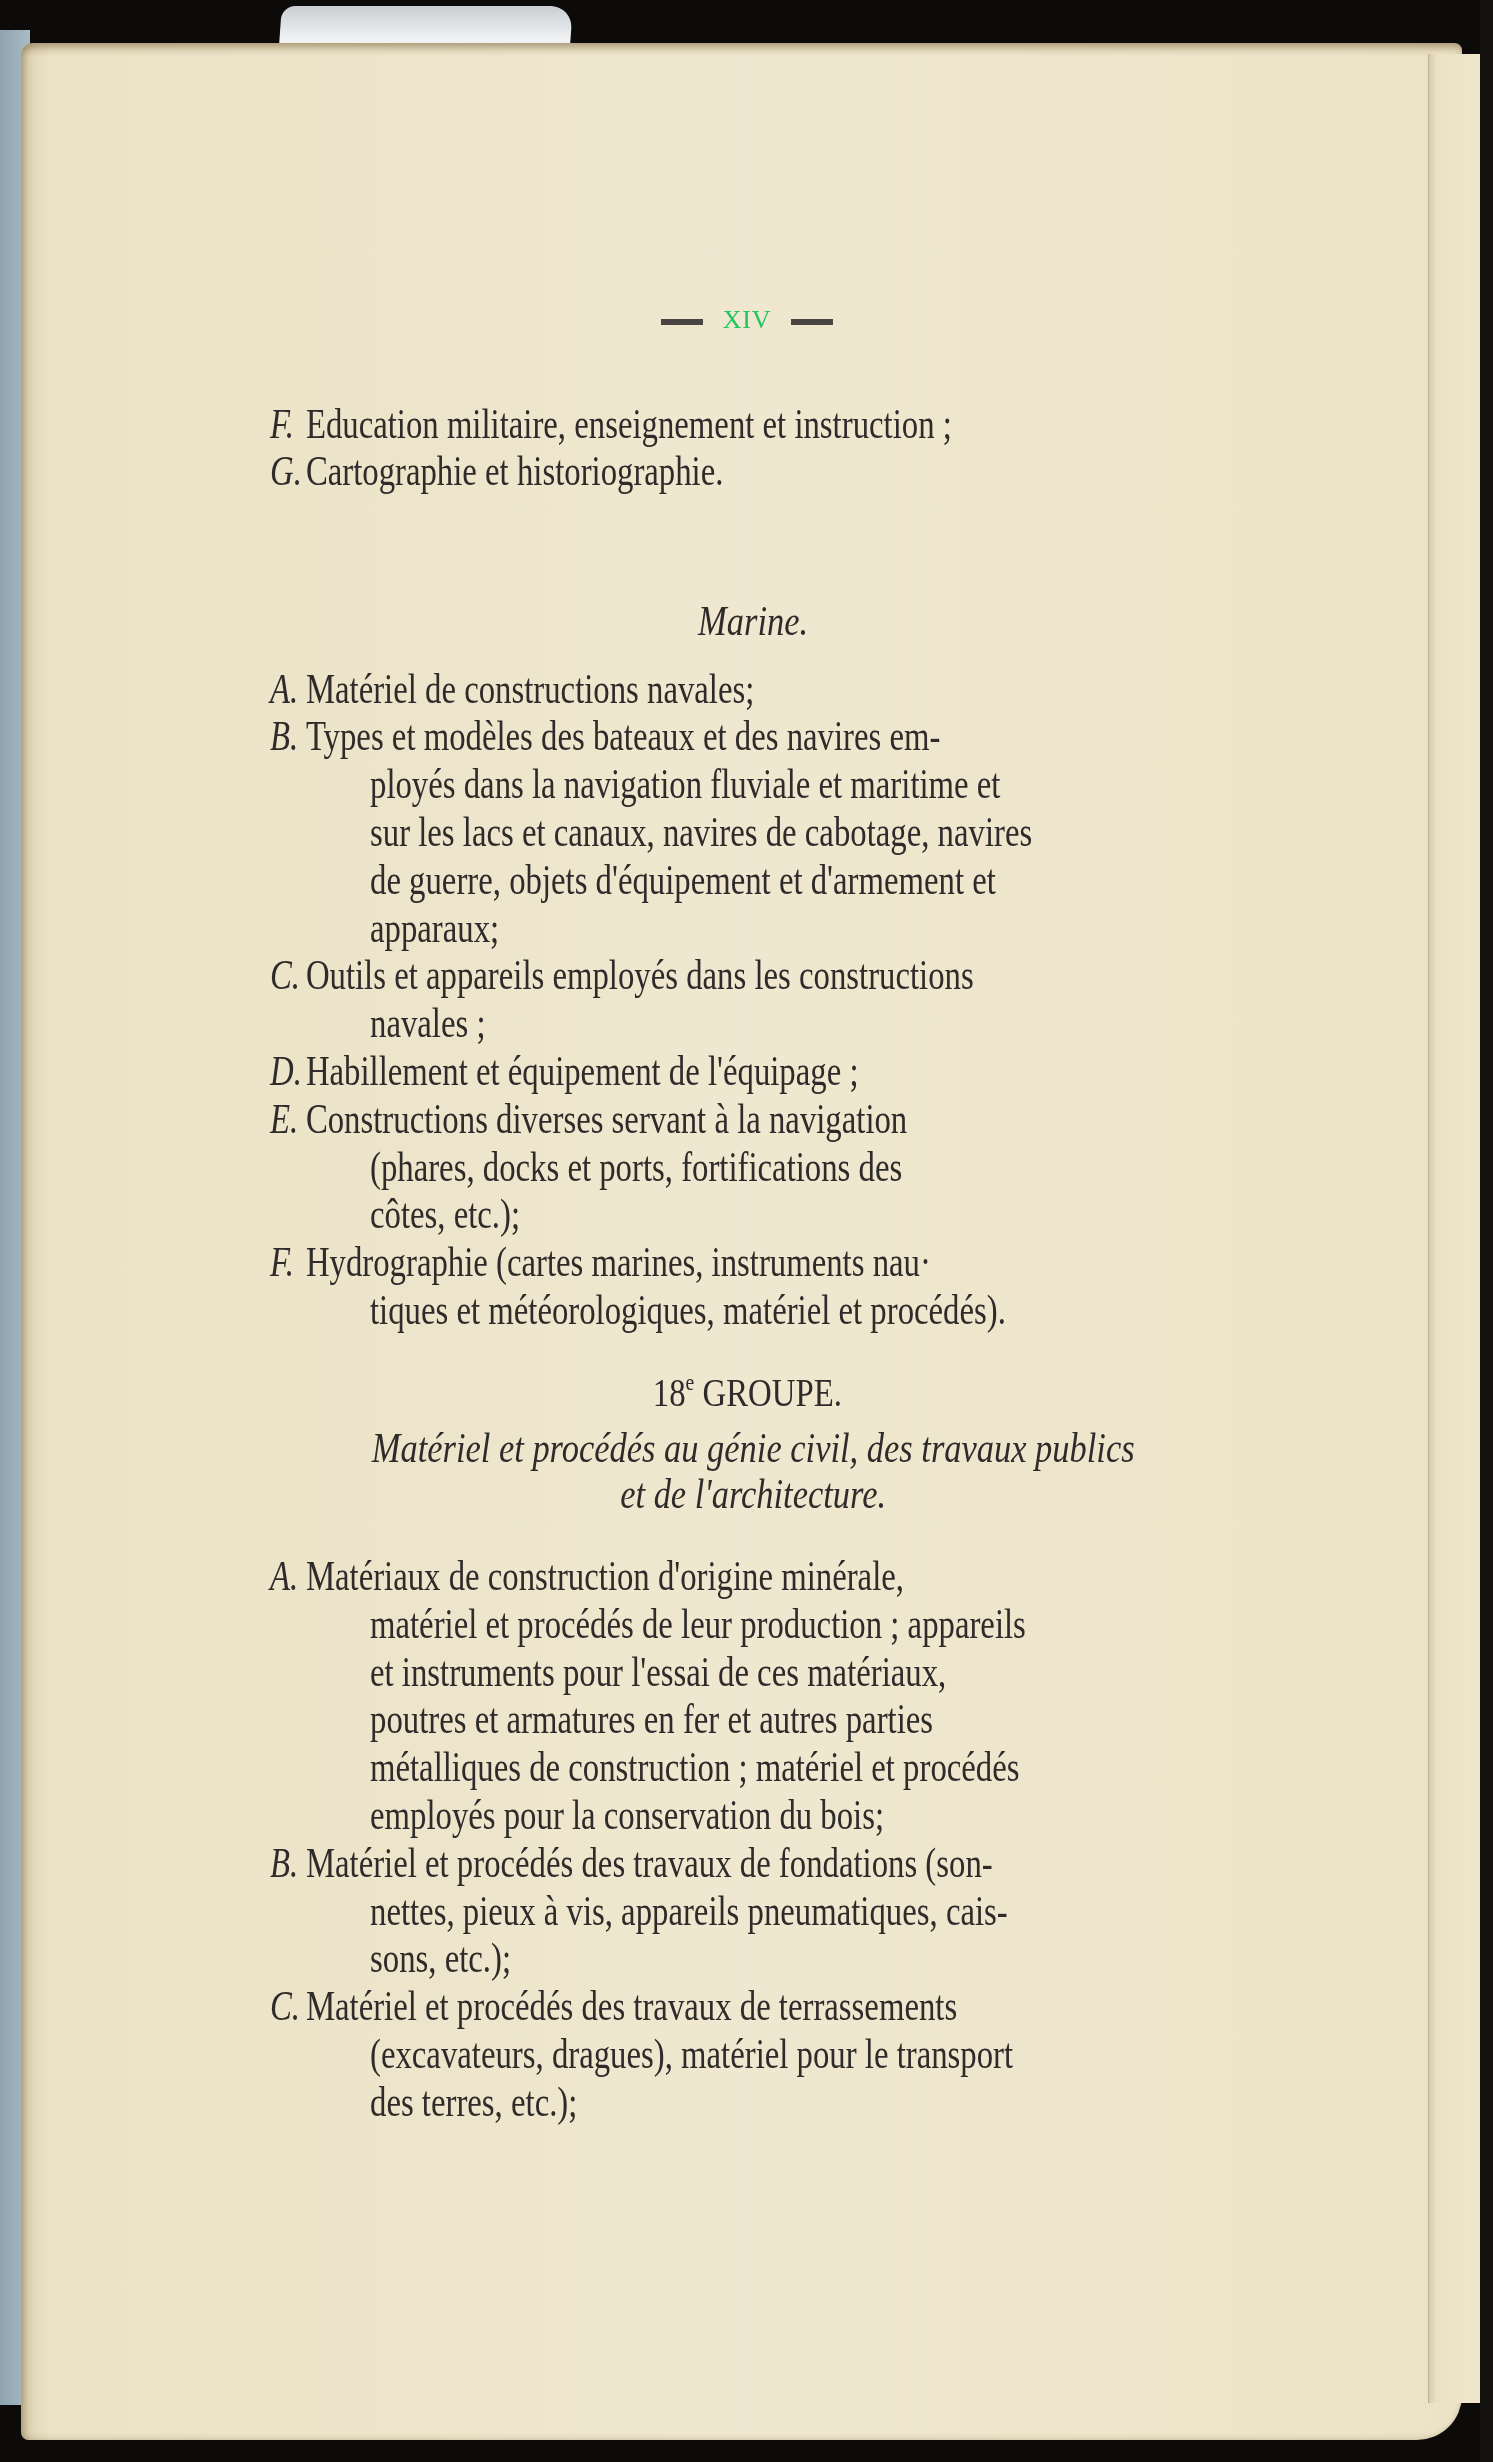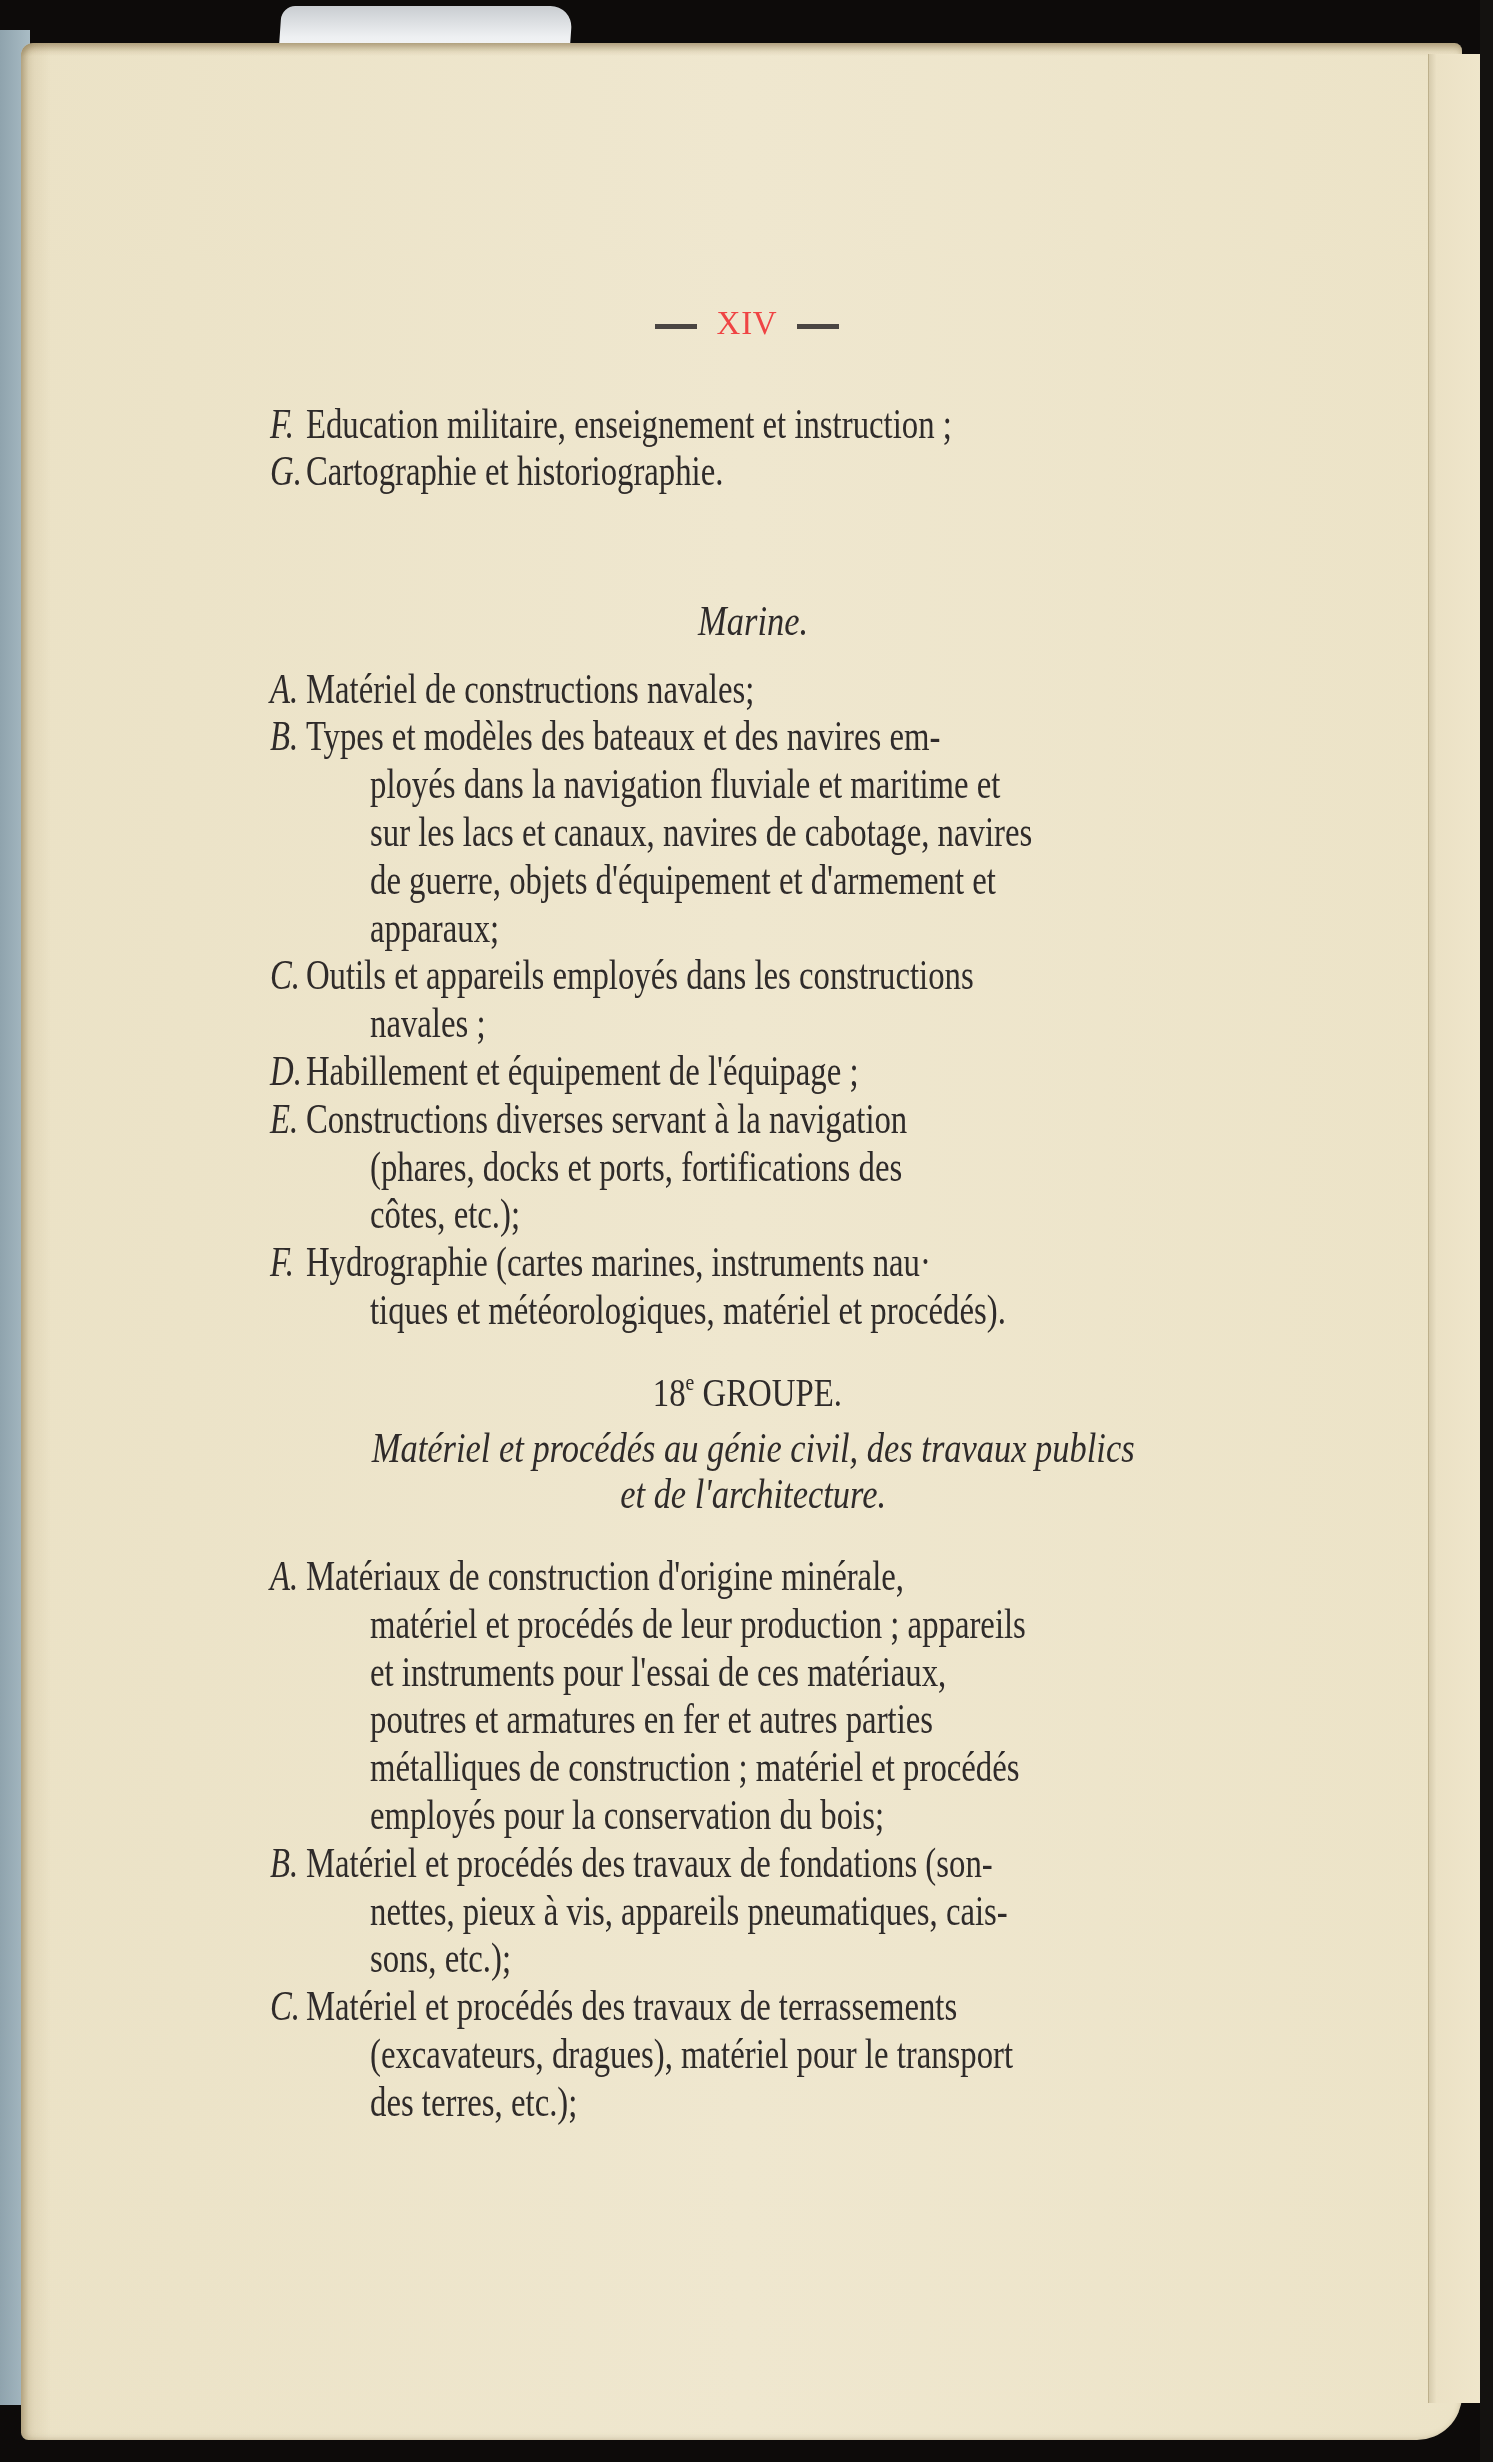--- a/index.html
+++ b/index.html
@@ -34,21 +34,21 @@
     border-left: 1.5px solid #bdb08c;
   }
   .right-dark {
     position: absolute; left: 1480px; top: 0; width: 13.4px; height: 2462px; background: #141210;
   }
   .content {
     position: absolute; left: 0; top: 0; width: 1494px; height: 2462px; color: #2f2b2a;
   }
   .folio {
     position: absolute; left: 0; width: 1494px; top: 305px; text-align: center;
-    font-size: 33px; letter-spacing: 0.7px; color: #ef4444;
+    font-size: 26px; letter-spacing: 0.7px; color: #22c55e;
   }
   .folio .dash { display: inline-block; width: 42px; height: 5.2px; background: #4a4542; vertical-align: middle; margin: 0 19.4px; }
   .line {
     position: absolute; font-size: 42px; line-height: 48px; white-space: nowrap;
     transform-origin: left top; transform: scaleX(0.78);
   }
   .center-line {
     position: absolute; left: 0; width: 1494px; text-align: center; font-size: 42px; line-height: 48px; white-space: nowrap;
   }
   .center-line span.sq { display: inline-block; transform: scaleX(0.82); }

